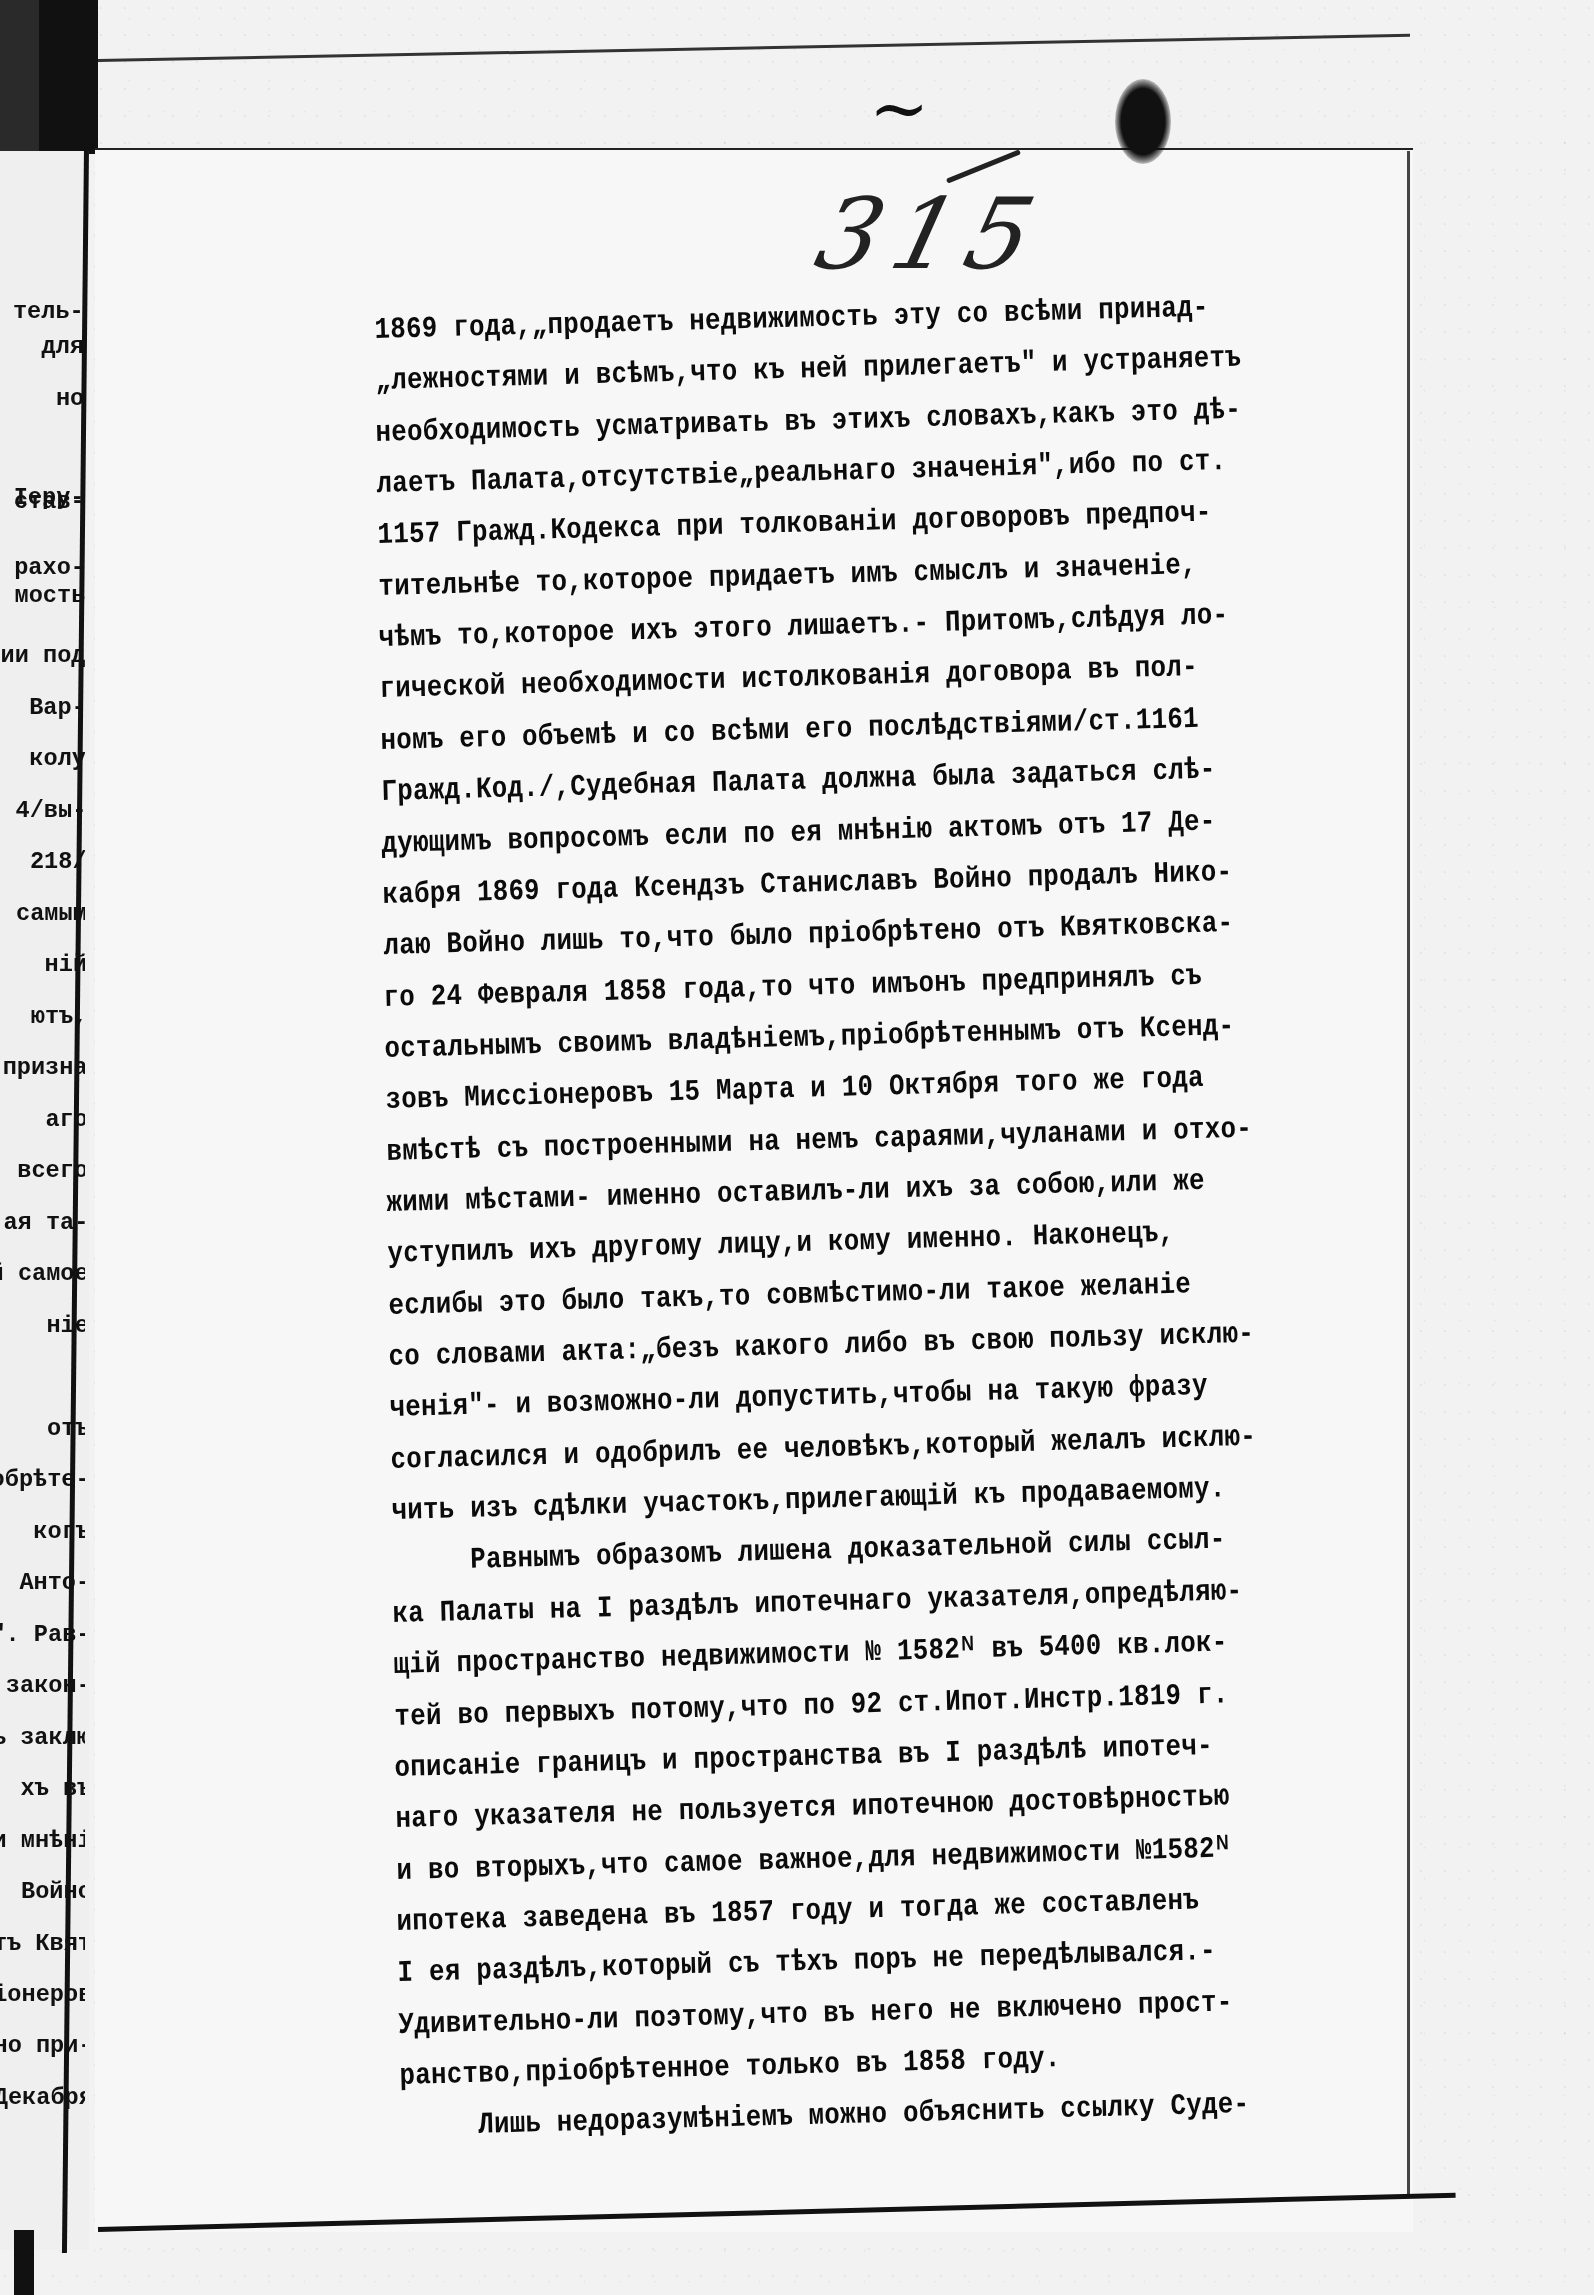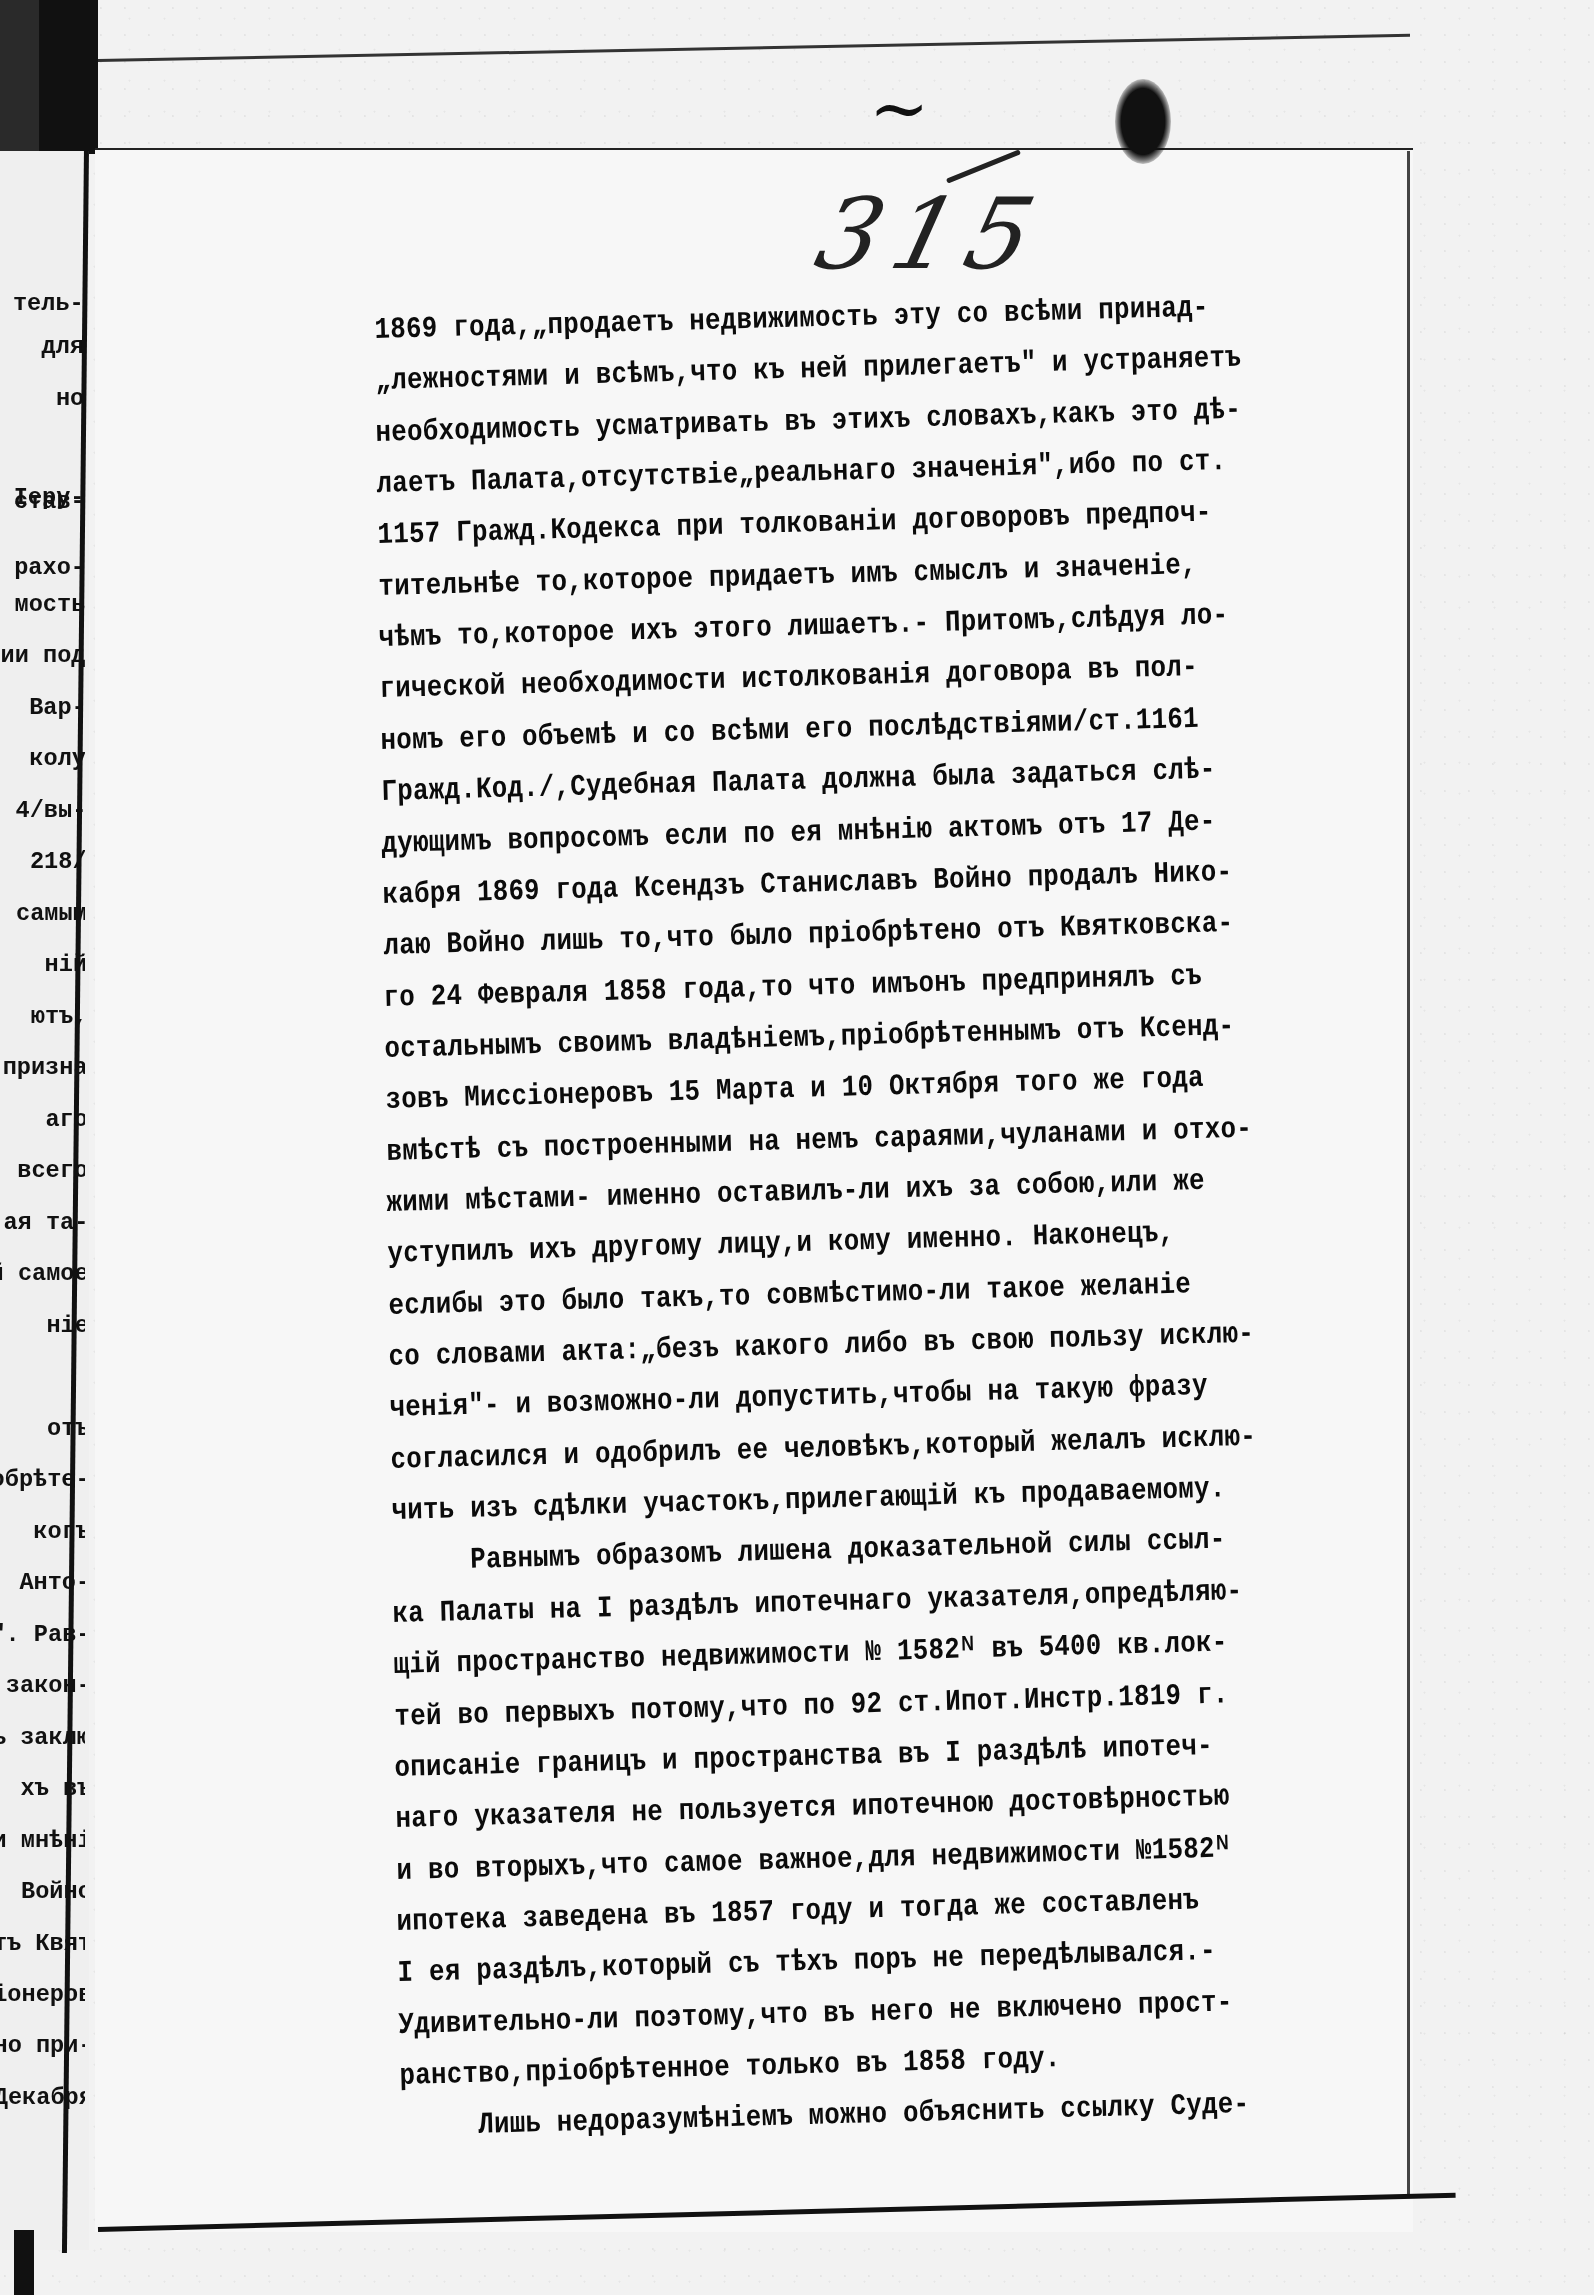--- a/index.html
+++ b/index.html
@@ -93,27 +93,27 @@
 </head>
 <body>
 
 <div class="bg-noise"></div>
 <div class="dark-corner"></div>
 <div class="dark-corner-2"></div>
 <div class="top-strip-edge"></div>
 
 <div class="left-page"></div>
 <div class="left-fragments" id="left-fragments">
-    <div class="frag-line" style="top: 8px; right: 1.3px;">тель-</div>
+    <div class="frag-line" style="top: 16px; right: 1.3px;">тель-</div>
     <div class="frag-line" style="top: 51px; right: 1px;">для</div>
     <div class="frag-line" style="top: 103px; right: 0.8px; margin-left: 41px;">но</div>
     <div class="frag-line" style="top: 154px; right: 0.5px; margin-top: 48px;">Іеру-</div>
     <div class="frag-line" style="top: 206px; right: 0.3px;">став-</div>
     <div class="frag-line" style="top: 272px; right: 0px;">рахо-</div>
-    <div class="frag-line" style="top: 309px; right: -0.3px; margin-left: 8px;">мость</div>
+    <div class="frag-line" style="top: 300px; right: -0.3px; margin-left: 8px;">мость</div>
     <div class="frag-line" style="top: 360px; right: -0.5px;">ии под</div>
     <div class="frag-line" style="top: 412px; right: -0.8px;">Вар-</div>
     <div class="frag-line" style="top: 463px; right: -1px;">колу</div>
     <div class="frag-line" style="top: 515px; right: -1.3px;">4/вы-</div>
     <div class="frag-line" style="top: 566px; right: -1.6px;">218/</div>
     <div class="frag-line" style="top: 618px; right: -1.8px;">самым</div>
     <div class="frag-line" style="top: 669px; right: -2.1px;">ній</div>
     <div class="frag-line" style="top: 721px; right: -2.4px;">ютъ,</div>
     <div class="frag-line" style="top: 772px; right: -2.6px;">призна</div>
     <div class="frag-line" style="top: 824px; right: -2.9px;">аго</div>

